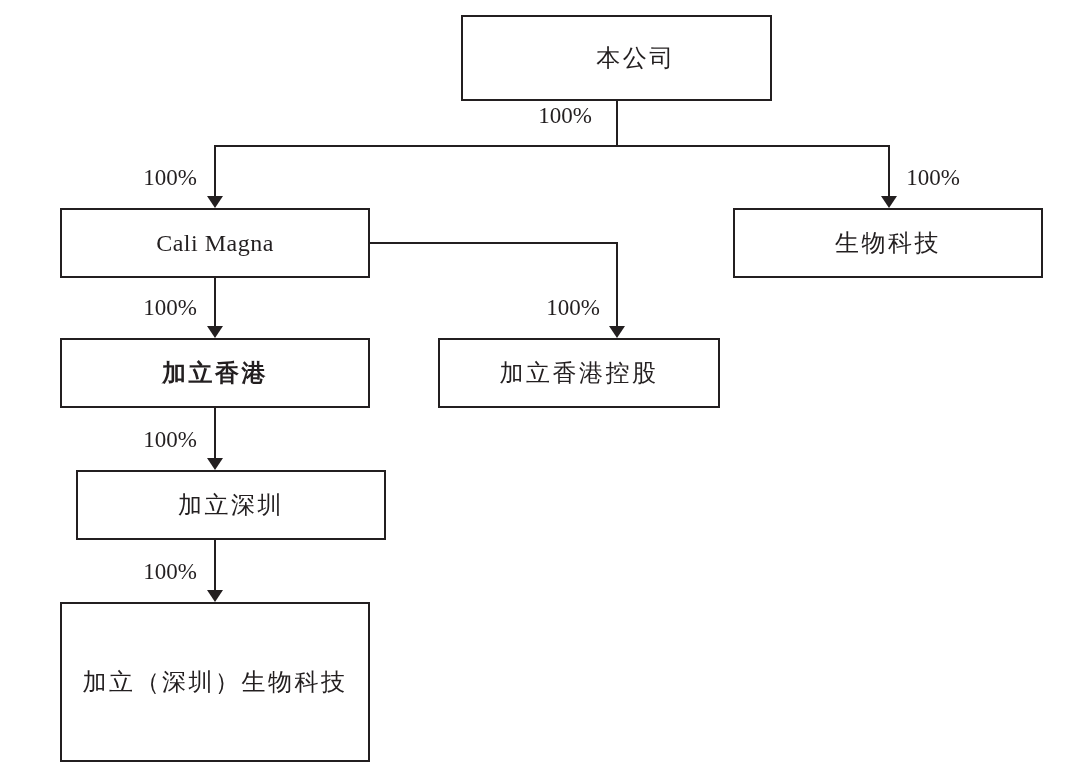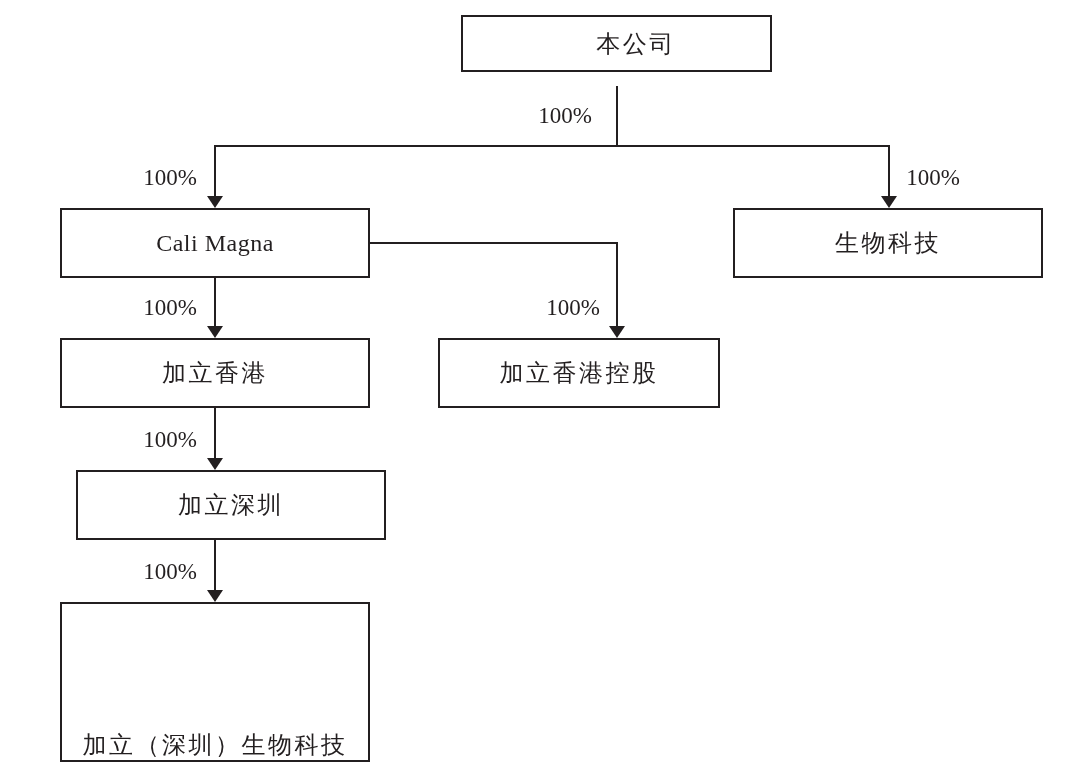--- a/index.html
+++ b/index.html
@@ -80,41 +80,41 @@
   <div class="arrowhead" style="left:207px; top:590px;"></div>
 
   <span class="pct" style="left:565px; top:116px;">100%</span>
   <span class="pct" style="left:170px; top:178px;">100%</span>
   <span class="pct" style="left:933px; top:178px;">100%</span>
   <span class="pct" style="left:170px; top:308px;">100%</span>
   <span class="pct" style="left:573px; top:308px;">100%</span>
   <span class="pct" style="left:170px; top:440px;">100%</span>
   <span class="pct" style="left:170px; top:572px;">100%</span>
 
-  <div class="node" style="left:461px; top:15px; width:311px; height:57px;padding-left:39px;">
+  <div class="node" style="left:461px; top:15px; width:311px; height:86px;padding-left:39px;">
     <span class="node-label">本公司</span>
   </div>
 
   <div class="node" style="left:60px; top:208px; width:310px; height:70px;">
     <span class="node-label latin">Cali Magna</span>
   </div>
 
   <div class="node" style="left:733px; top:208px; width:310px; height:70px;">
     <span class="node-label">生物科技</span>
   </div>
 
-  <div class="node" style="left:60px; top:338px; width:310px; height:70px;">
+  <div class="node" style="left:60px; top:338px; width:310px; height:70px;font-weight:bold;">
     <span class="node-label">加立香港</span>
   </div>
 
   <div class="node" style="left:438px; top:338px; width:282px; height:70px;">
     <span class="node-label">加立香港控股</span>
   </div>
 
   <div class="node" style="left:76px; top:470px; width:310px; height:70px;">
     <span class="node-label">加立深圳</span>
   </div>
 
-  <div class="node" style="left:60px; top:602px; width:310px; height:160px;justify-content:flex-end;">
+  <div class="node" style="left:60px; top:602px; width:310px; height:160px;">
     <span class="node-label">加立（深圳）生物科技</span>
   </div>
 
 </div>
 
 </body></html>

